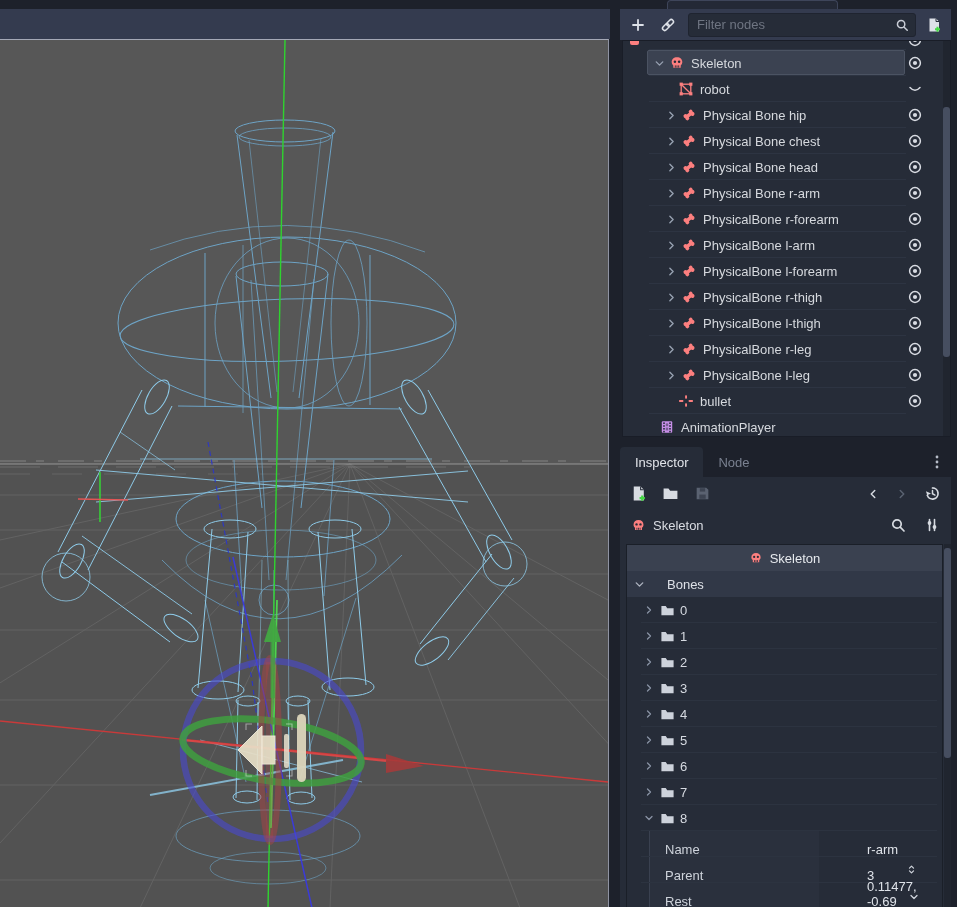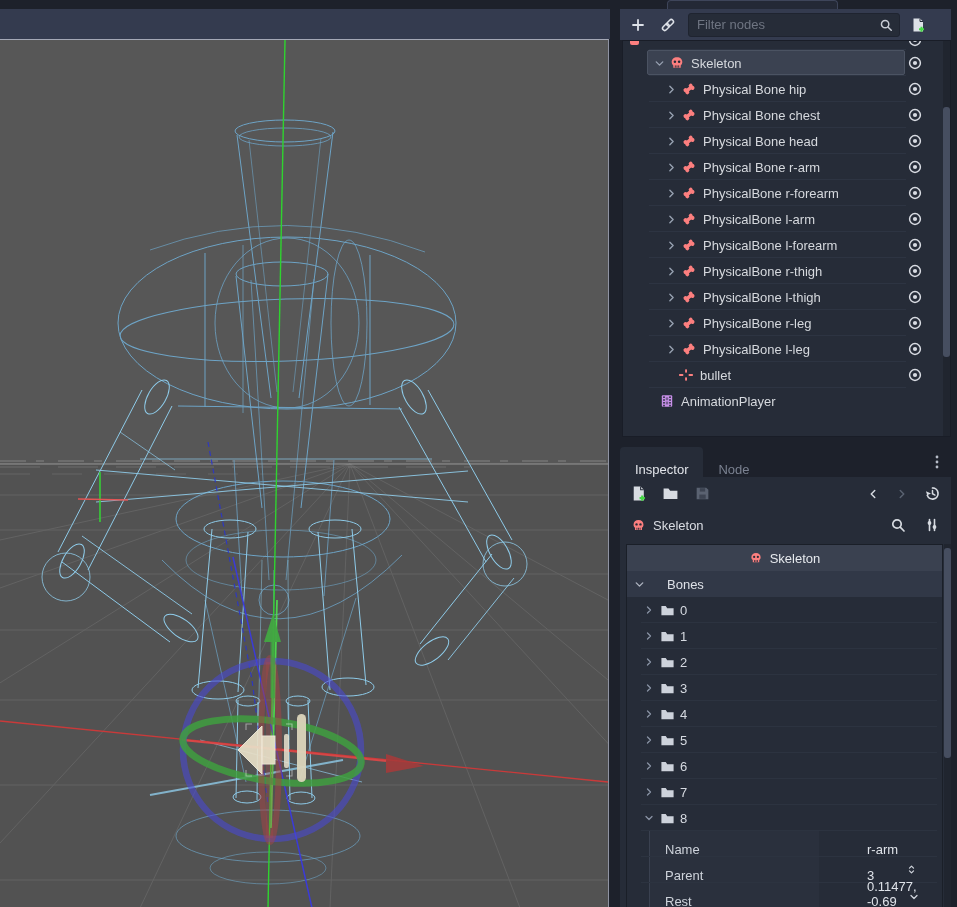--- a/index.html
+++ b/index.html
@@ -16,21 +16,21 @@
 
   
   #mini-tab{left:667px;top:0;width:171px;height:10px;background:#242936;
             border:1px solid #3e455a;border-bottom:none;border-radius:4px 4px 0 0;box-sizing:border-box;}
 
   
   #scene-toolbar{left:620px;top:9px;width:331px;height:31px;background:#343b4f;
                  display:flex;align-items:center;padding:0;box-sizing:border-box;}
   #scene-toolbar .tbtn{width:24px;height:24px;display:flex;align-items:center;justify-content:center;
                        color:#dde1e8;margin-left:6px;}
-  .filter-box{margin-left:8px;width:212px;height:24px;background:#262c38;border:1px solid #1f2430;
+  .filter-box{margin-left:8px;width:228px;height:24px;background:#262c38;border:1px solid #1f2430;
               border-radius:3px;display:flex;align-items:center;padding:0 6px;box-sizing:border-box;}
   .filter-box input{flex:1;background:transparent;border:none;outline:none;color:#c8ccd4;
                     font-family:"Liberation Sans",sans-serif;font-size:13px;min-width:0;}
   .filter-box input::placeholder{color:#6f7582;}
   .filter-box .mag{color:#c9cdd6;}
 
   
   #scene-tree{left:622px;top:40px;width:329px;height:397px;background:#262c38;
               border:1px solid #191d27;box-sizing:border-box;overflow:hidden;position:absolute;}
   .trow{height:26px;display:flex;align-items:center;position:relative;}
@@ -45,21 +45,21 @@
   .lbl{position:relative;white-space:nowrap;color:#d6d9de;}
   .vis{position:absolute !important;right:27px;top:5px;width:16px;height:16px;color:#d8dbe2;margin:0 !important;}
   .trow.partial .vis{top:-9px;}
   .selbox{position:absolute;left:24px;right:45px;top:0;bottom:1px;background:#3b4251;
           border:1px solid #4b5362;border-radius:2px;}
   #scene-tree .sbar{position:absolute;right:0;top:0;bottom:0;width:7px;background:#20252f;}
   #scene-tree .sthumb{position:absolute;right:0;top:66px;width:7px;height:250px;background:#464e60;border-radius:3px;}
 
   
   #insp-tabs{left:620px;top:447px;width:331px;height:30px;display:flex;align-items:stretch;}
-  .tab{display:flex;align-items:flex-end;padding:0 15px;color:#7a8190;}
+  .tab{display:flex;align-items:center;padding:0 15px;color:#7a8190;}
   .tab.active{background:#262c38;border-radius:4px 4px 0 0;color:#e2e5ea;}
   #insp-tabs .dots{margin-left:auto;margin-right:6px;display:flex;align-items:center;color:#b6bcc8;}
 
   #insp-body{left:620px;top:477px;width:331px;height:430px;background:#262c38;position:absolute;}
   .itoolbar{height:33px;display:flex;align-items:center;padding:0 10px;gap:15px;}
   .itoolbar .spacer{flex:1;}
   .icn{color:#d7dbe1;} .icn.dim{color:#5a6271;}
   .objrow{height:30px;display:flex;align-items:center;padding:0 11px;gap:7px;}
   .objrow .spacer{flex:1;}
   .objname{color:#d9dce2;}
@@ -392,20 +392,30 @@
     <svg class="ic pink">
         <use href="#sym-skull"></use>
       </svg>
     <span class="lbl">Skeleton</span>
     <svg class="ic vis">
         <use href="#sym-eye"></use>
       </svg>
     <div class="sep"></div>
   </div>
 
+  <div class="trow nochev2">
+    <svg class="ic pink">
+        <use href="#sym-mesh"></use>
+      </svg>
+    <span class="lbl">robot</span>
+    <svg class="ic vis">
+        <use href="#sym-eye-closed"></use>
+      </svg>
+    <div class="sep"></div>
+  </div>
 
   <div class="trow l2">
     <svg class="ic chev">
         <use href="#sym-chev-r"></use>
       </svg>
     <svg class="ic pink">
         <use href="#sym-bone"></use>
       </svg>
     <span class="lbl">Physical Bone hip</span>
     <svg class="ic vis">

